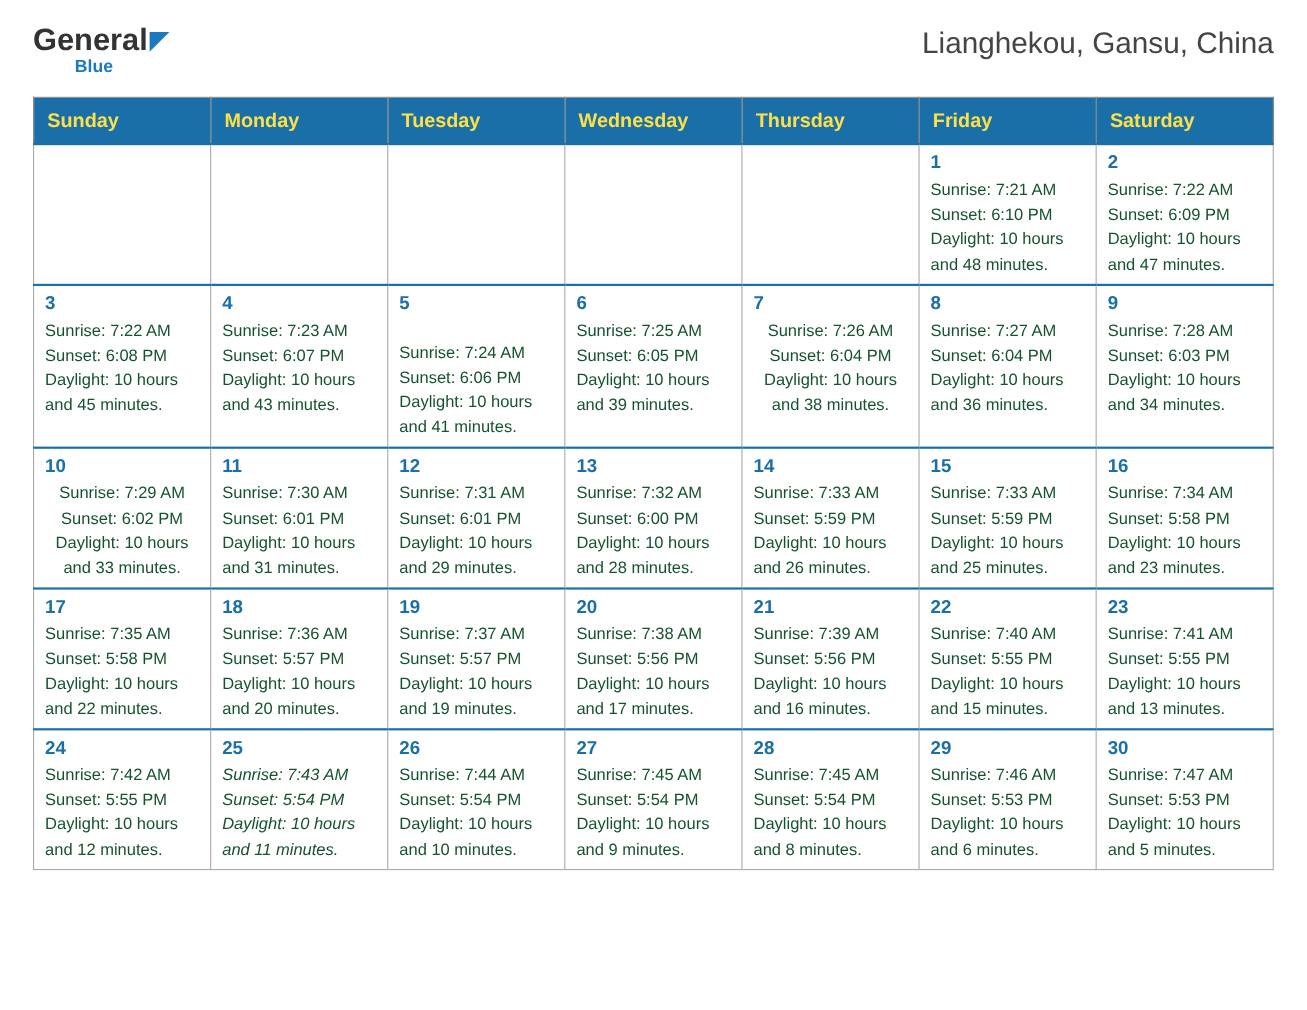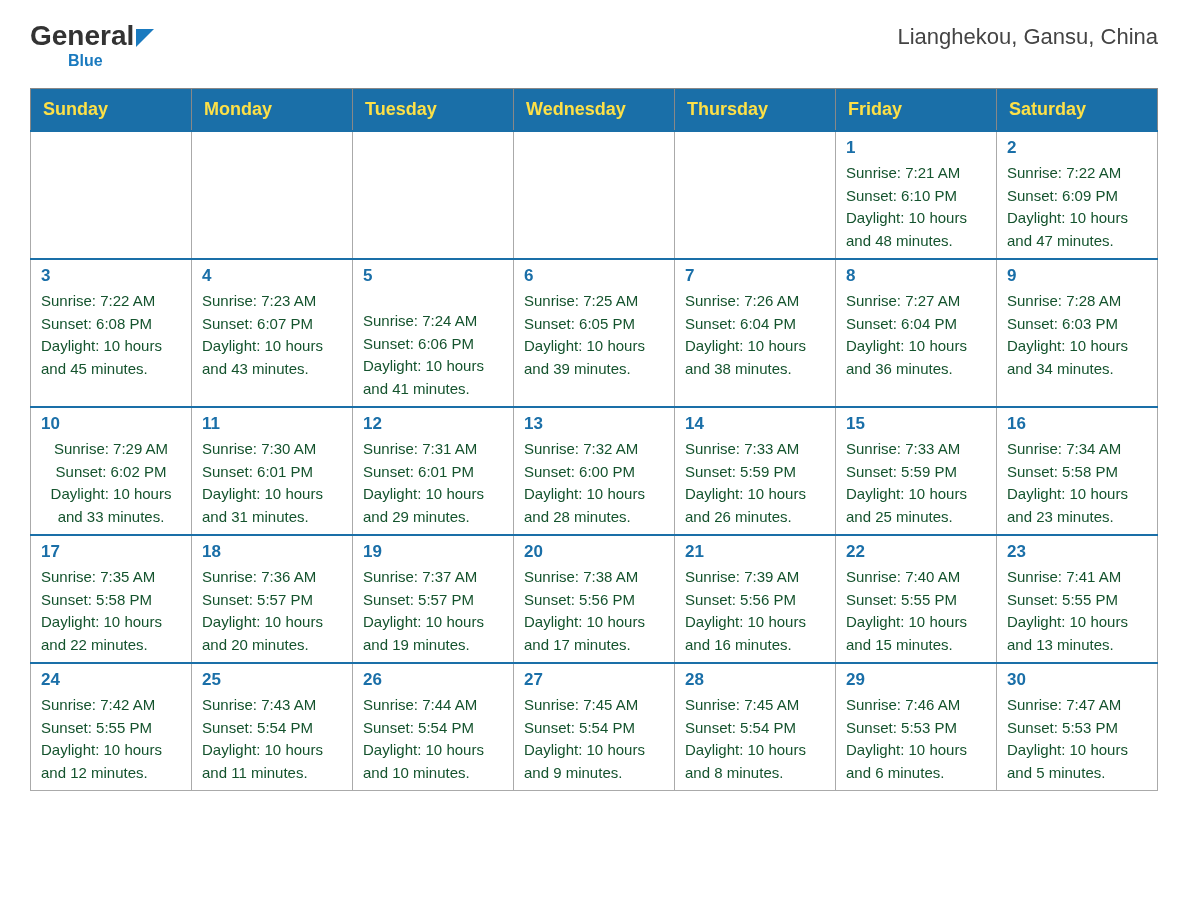--- a/index.html
+++ b/index.html
@@ -26,21 +26,21 @@
     .title-block {
       text-align: right;
     }
     .title-block h1 {
       font-size: 48px;
       font-weight: bold;
       color: #222;
       line-height: 1.1;
     }
     .title-block h2 {
-      font-size: 22px;
+      font-size: 27px;
       font-weight: normal;
       color: #444;
       margin-top: 4px;
     }
     .calendar {
       width: 100%;
       border-collapse: collapse;
       border: 1px solid #888;
     }
     .calendar th {
@@ -173,21 +173,21 @@
 Daylight: 10 hours and 41 minutes.</div>
         </td>
         <td>
           <span class="day-number">6</span>
           <div class="day-info" style="white-space: pre-line;">Sunrise: 7:25 AM
 Sunset: 6:05 PM
 Daylight: 10 hours and 39 minutes.</div>
         </td>
         <td>
           <span class="day-number">7</span>
-          <div class="day-info" style="white-space: pre-line;">Sunrise: 7:26 AM
+          <div class="day-info" style="white-space: pre-line; text-align: center;">Sunrise: 7:26 AM
 Sunset: 6:04 PM
 Daylight: 10 hours and 38 minutes.</div>
         </td>
         <td>
           <span class="day-number">8</span>
           <div class="day-info" style="white-space: pre-line;">Sunrise: 7:27 AM
 Sunset: 6:04 PM
 Daylight: 10 hours and 36 minutes.</div>
         </td>
         <td>
@@ -287,21 +287,21 @@
       </tr>
       <tr class="week-row">
         <td>
           <span class="day-number">24</span>
           <div class="day-info" style="white-space: pre-line;">Sunrise: 7:42 AM
 Sunset: 5:55 PM
 Daylight: 10 hours and 12 minutes.</div>
         </td>
         <td>
           <span class="day-number">25</span>
-          <div class="day-info" style="white-space: pre-line;">Sunrise: 7:43 AM
+          <div class="day-info" style="white-space: pre-line; font-style: italic;">Sunrise: 7:43 AM
 Sunset: 5:54 PM
 Daylight: 10 hours and 11 minutes.</div>
         </td>
         <td>
           <span class="day-number">26</span>
           <div class="day-info" style="white-space: pre-line;">Sunrise: 7:44 AM
 Sunset: 5:54 PM
 Daylight: 10 hours and 10 minutes.</div>
         </td>
         <td>

